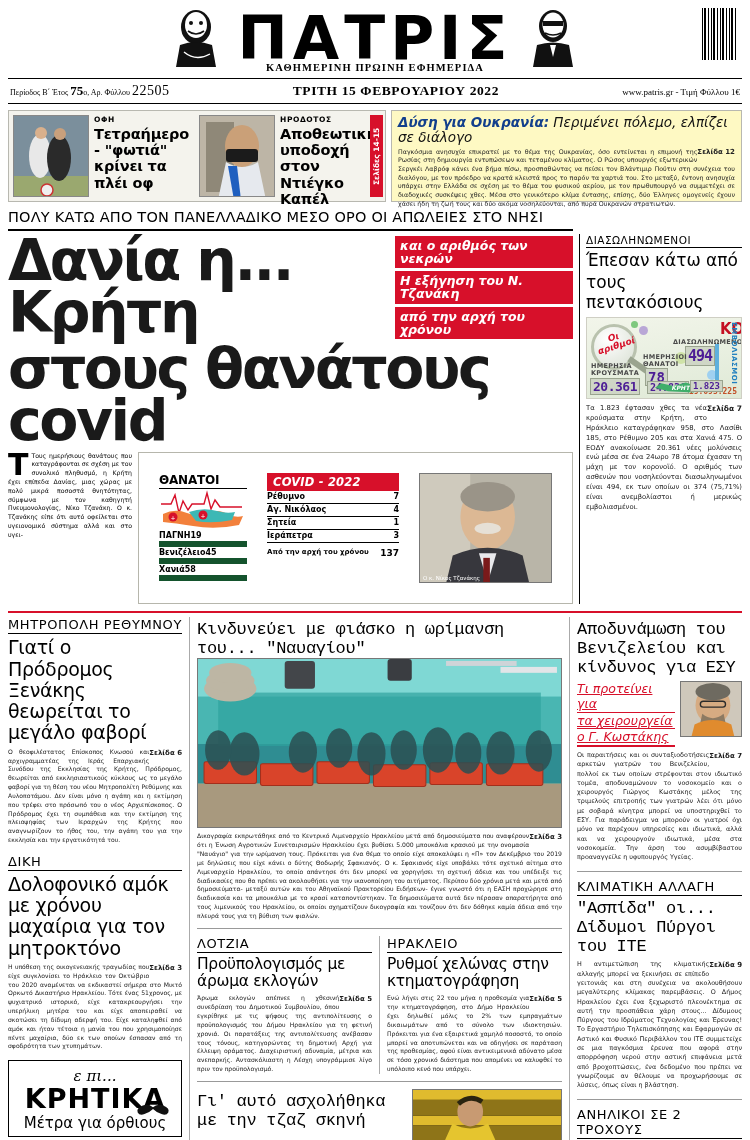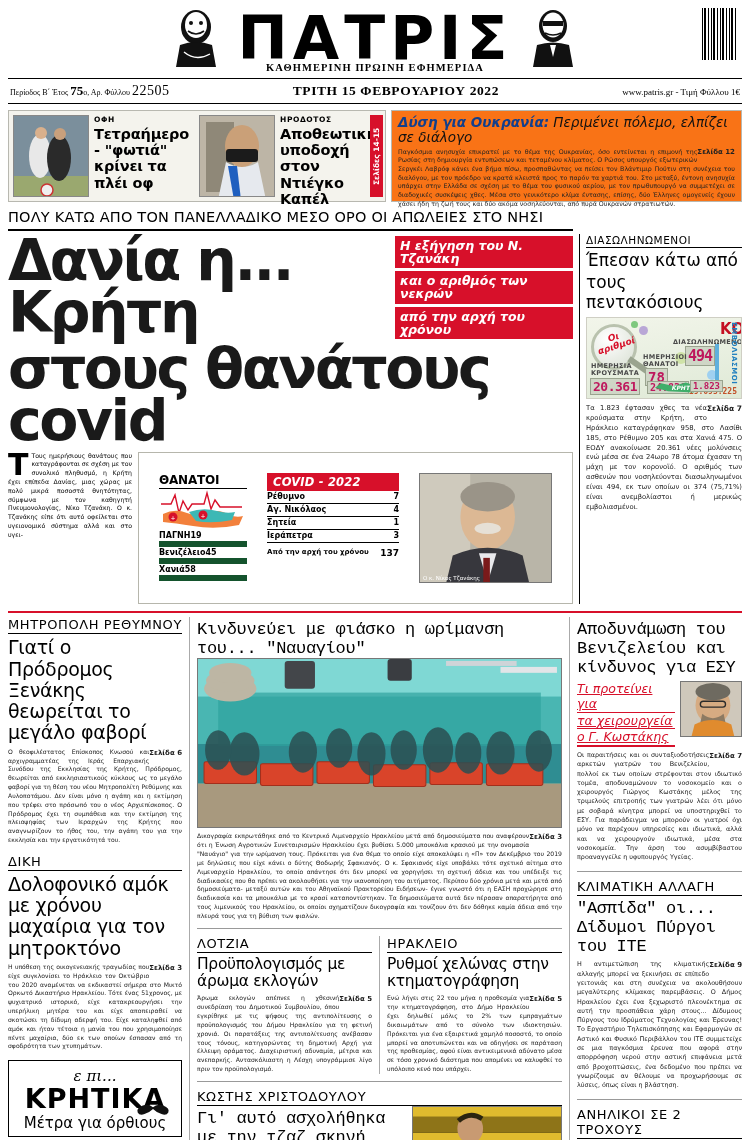--- a/index.html
+++ b/index.html
@@ -55,21 +55,21 @@
   .sp-text { flex: 1; min-width: 0; }
   .sp-kicker { font-size: 7.5px; font-weight: bold; letter-spacing: .6px; margin-bottom: 2px; }
   .sp-head { font-size: 14.5px; font-weight: bold; line-height: 1.12; letter-spacing: -.2px; }
   .sp-pages {
     position: absolute; right: 2px; top: 4px; bottom: 4px; width: 13px;
     background: #d7102a; color: #fff; font-size: 7.5px; font-weight: bold;
     writing-mode: vertical-rl; text-orientation: mixed; transform: rotate(180deg);
     display: flex; align-items: center; justify-content: center;
   }
 
-  .world-box { flex: 1; border: 1px solid #b8b8b0; background: #f97316; padding: 4px 6px; }
+  .world-box { flex: 1; border: 1px solid #b8b8b0; background: #fef9c3; padding: 4px 6px; }
   .world-head { font-size: 13.5px; line-height: 1.1; margin-bottom: 3px; }
   .world-head .b { color: #123f8c; font-weight: bold; font-style: italic; }
   .world-head .n { font-style: italic; color: #111; }
   .world-body { font-size: 6.3px; line-height: 1.38; text-align: justify; color: #222; }
   .world-body .pg { font-weight: bold; float: right; font-size: 7px; }
 
   
   .lead-kicker {
     margin-top: 7px; font-size: 14.5px; letter-spacing: .2px;
     border-bottom: 2px solid #000; padding-bottom: 4px; width: 565px;
@@ -96,21 +96,21 @@
     background: linear-gradient(170deg,#f2f5ea 0%,#e8efe0 55%,#dfe9d6 100%);
   }
   .ig-lens { position:absolute; left:4px; top:6px; width:46px; height:46px; border-radius:50%;
     background: radial-gradient(circle at 35% 30%,#ffffff,#d8dfd2); border:3px solid #b9c2ae; }
   .ig-lens-h { position:absolute; left:40px; top:44px; width:22px; height:6px; background:#9aa48f; transform: rotate(35deg); }
   .ig-arith { position:absolute; left:9px; top:15px; width:38px; text-align:center; color:#d7102a;
     font-weight:bold; font-style:italic; font-size:9px; line-height:1.05; transform: rotate(-18deg); }
   .ig-t1 { position:absolute; left:118px; top:4px; font-size:9px; color:#7a1111; font-weight:bold; font-style:italic;margin-left:44px;}
   .ig-t2 { position:absolute; left:133px; top:2px; font-size:15px; color:#c40f22; font-weight:bold; }
   .ig-lbl { position: absolute; font-size: 6.5px; font-weight: bold; color:#4a4a4a; letter-spacing:.3px;}
-  .ig-num { position:absolute; font-family:"DejaVu Sans Mono", monospace; font-weight:bold; color:#be185d; }
+  .ig-num { position:absolute; font-family:"DejaVu Sans Mono", monospace; font-weight:bold; color:#4c1d95; }
   .ig-lcd { background:#cfd6c6; padding:0 2px; border:1px solid #9aa48f; }
   .ig-vert { position:absolute; right:3px; top:4px; writing-mode: vertical-rl; font-size:7px;
     font-weight:bold; color:#1f7fbf; letter-spacing:.5px; }
   .ig-syringe { position:absolute; right:22px; top:26px; width:4px; height:36px; background:#5fb0dd; }
   .ig-virus { position:absolute; border-radius:50%; }
   .ig-crete { position:absolute; right:42px; bottom:5px; width:44px; height:12px; background:#3fae6a;
     clip-path: polygon(0% 55%, 14% 18%, 42% 40%, 70% 12%, 100% 48%, 88% 95%, 30% 85%); }
   .ig-crete-lbl { position:absolute; right:46px; bottom:7px; font-size:6px; font-weight:bold; color:#fff; font-style:italic;}
   .rail-body { font-size: 6.8px; line-height: 1.45; text-align: justify; margin-top: 5px; color:#1a1a1a; }
   .rail-body .pg { font-weight: bold; float: right; font-size: 7.5px; }
@@ -268,22 +268,22 @@
     </div>
   </div>
 
   <div class="lead-kicker">ΠΟΛΥ ΚΑΤΩ ΑΠΟ ΤΟΝ ΠΑΝΕΛΛΑΔΙΚΟ ΜΕΣΟ ΟΡΟ ΟΙ ΑΠΩΛΕΙΕΣ ΣΤΟ ΝΗΣΙ</div>
 
   <div class="lead-wrap">
     <div class="lead-main">
       <div class="lead-row1">
         <div class="lead-title">Δανία η... Κρήτη</div>
         <div class="redbars">
+          <div class="redbar">και ο αριθμός των νεκρών</div>
           <div class="redbar">Η εξήγηση του Ν. Τζανάκη</div>
-          <div class="redbar">και ο αριθμός των νεκρών</div>
           <div class="redbar">από την αρχή του χρόνου</div>
         </div>
       </div>
       <div class="lead-title l2">στους θανάτους covid</div>
 
       <div class="lead-lower">
         <div class="ll-text">
           <span class="dropcap">Τ</span><span>Τους ημερήσιους θανάτους που καταγράφονται σε σχέση με τον συνολικό πληθυσμό, η Κρήτη έχει επίπεδα Δανίας, μιας χώρας με πολύ μικρά ποσοστά θνητότητας, σύμφωνα με τον καθηγητή Πνευμονολογίας, Νίκο Τζανάκη. Ο κ. Τζανάκης είπε ότι αυτό οφείλεται στο υγειονομικό σύστημα αλλά και στο υγει-</span>
         </div>
 
@@ -500,21 +500,20 @@
           <div class="body-txt">
             <span class="pg">Σελίδα 5</span>
             <span>Ενώ λήγει στις 22 του μήνα η προθεσμία για την κτηματογράφηση, στο Δήμο Ηρακλείου έχει δηλωθεί μόλις το 2% των εμπραγμάτων δικαιωμάτων από το σύνολο των ιδιοκτησιών. Πρόκειται για ένα εξαιρετικά χαμηλό ποσοστό, το οποίο μπορεί να αποτυπώνεται και να οδηγήσει σε παράταση της προθεσμίας, αφού είναι αντικειμενικά αδύνατο μέσα σε τόσο χρονικό διάστημα που απομένει να καλυφθεί το υπόλοιπο κενό που υπάρχει.</span>
           </div>
         </div>
       </div>
 
       <div class="hr-thin"></div>
 
       <div class="art">
-        <div class="kicker full">ΚΩΣΤΗΣ ΧΡΙΣΤΟΔΟΥΛΟΥ</div>
         <div style="display:flex; gap:6px;">
           <div style="flex:1;">
             <div class="hl sm">Γι' αυτό ασχολήθηκα με την τζαζ σκηνή</div>
 
           </div>
           <div class="photo ph-jazz" style="flex:0 0 150px;">
             <svg viewBox="0 0 150 128" width="100%" height="100%" preserveAspectRatio="none">
               <rect width="150" height="128" fill="#191508"></rect>
               <g fill="#e0bb2e">
                 <rect x="0" y="0" width="150" height="10"></rect>

